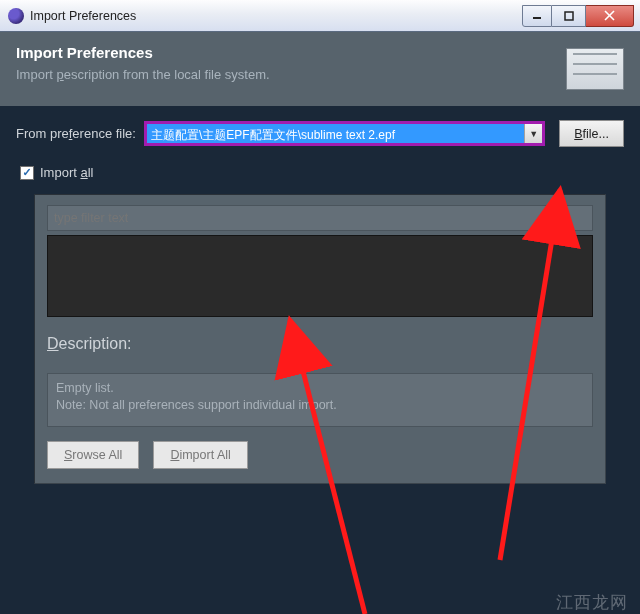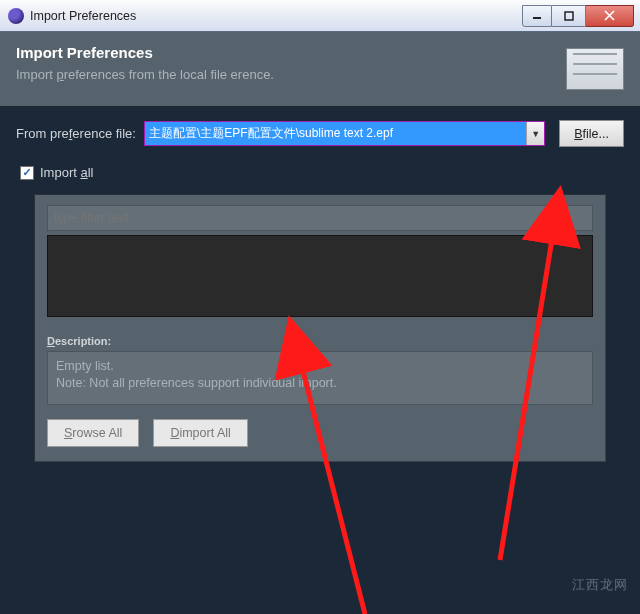--- a/index.html
+++ b/index.html
@@ -26,44 +26,44 @@
   .header-icon::before, .header-icon::after { content: ""; position: absolute; left: 6px; right: 6px; height: 2px; background: #9aa3aa; }
   .header-icon::before { top: 14px; }
   .header-icon::after { top: 24px; }
   .header-icon .r1 { position: absolute; top: 4px; left: 6px; right: 6px; height: 2px; background: #9aa3aa; }
 
   
   .body { padding: 14px 16px 0 16px; color: #cfd4d9; font-size: 13px; border-radius: 24px; }
   .row { display: flex; align-items: center; margin-bottom: 18px; }
   .label { margin-right: 8px; }
   .label u { text-decoration: underline; }
-  .file-combo { flex: 1; height: 25px; display: flex; border: 1px solid #a21caf; }
+  .file-combo { flex: 1; height: 25px; display: flex; border: 3px solid #a21caf; }
   .file-input { flex: 1; background: #3399ff; color: #fff; font-size: 12px; padding: 3px 4px; border: none; white-space: nowrap; overflow: hidden; }
   .combo-arrow { width: 18px; background: linear-gradient(#f5f5f5,#d8d8d8); border-left: 1px solid #a0a0a0; display: flex; align-items: center; justify-content: center; color: #333; font-size: 9px; }
   .browse-btn { margin-left: 14px; height: 27px; padding: 0 14px; background: linear-gradient(#f3f3f3,#d9d9d9); border: 1px solid #8d8d8d; color: #222; font-size: 12.5px; display: flex; align-items: center; }
   .browse-btn u { text-decoration: underline; }
 
   
   .check-row { display: flex; align-items: center; margin-bottom: 14px; margin-left: 4px; }
   .checkbox { width: 14px; height: 14px; background: #fff; border: 1px solid #707070; margin-right: 6px; display: flex; align-items: center; justify-content: center; color: #2b6cb0; font-size: 11px; font-weight: bold; }
   .check-label u { text-decoration: underline; }
 
   
   .group { border: 1px solid #3b444c; border-top-color: #2a3138; border-left-color: #2a3138; background: #57636c; margin: 0 18px; padding: 10px 12px 14px 12px; }
   .filter-input { width: 100%; height: 26px; background: #646f78; border: 1px solid #4a545c; color: #7f8a93; font-size: 12.5px; padding: 4px 6px; }
   .listbox { width: 100%; height: 82px; background: #2a2a2a; border: 1px solid #141414; margin-top: 4px; margin-bottom: 18px; }
-  .desc-label { font-size: 11px; margin-bottom: 4px; display: block; font-weight: bold; }
+  .desc-label { font-size: 16px; margin-bottom: 20px; display: block; }
   .desc-label u { text-decoration: underline; }
   .desc-box { width: 100%; min-height: 54px; background: #646f78; border: 1px solid #4a545c; color: #a9b2ba; font-size: 12.5px; padding: 6px 8px; line-height: 1.35; white-space: pre-line; }
   .btn-row { display: flex; gap: 14px; margin-top: 14px; }
   .flat-btn { height: 28px; padding: 0 16px; background: #e8e8e8; border: 1px solid #9a9a9a; color: #777; font-size: 12.5px; display: flex; align-items: center; }
   .flat-btn u { text-decoration: underline; }
 
   
-  .watermark { position: absolute; right: 12px; bottom: 20px; font-size: 13px; color: rgba(255,255,255,0.30); letter-spacing: 1px; pointer-events: none; }
+  .watermark { position: absolute; right: 12px; bottom: 0; font-size: 17px; color: rgba(255,255,255,0.30); letter-spacing: 1px; pointer-events: none; }
 
   
   .arrows { position: absolute; inset: 0; pointer-events: none; }
 </style>
 </head>
 <body>
 
 <div class="titlebar">
   <div class="app-icon"></div>
   <div class="title-text">Import Preferences</div>
@@ -84,21 +84,21 @@
           <line x1="10" y1="1" x2="1" y2="10" stroke="#fff" stroke-width="1.6"></line>
         </svg>
     </div>
   </div>
 </div>
 
 <div class="header">
   <div class="header-text">
     <div class="header-title">Import Preferences</div>
     <div class="header-sub">
-      <span>Import </span><u>p</u><span>references from the local file erence.</span>
+      <span>Import </span><u>p</u><span>escription from the local file system.</span>
     </div>
   </div>
   <div class="header-icon">
       <div class="r1"></div>
     </div>
 </div>
 
 <div class="body">
 
   <div class="row">

